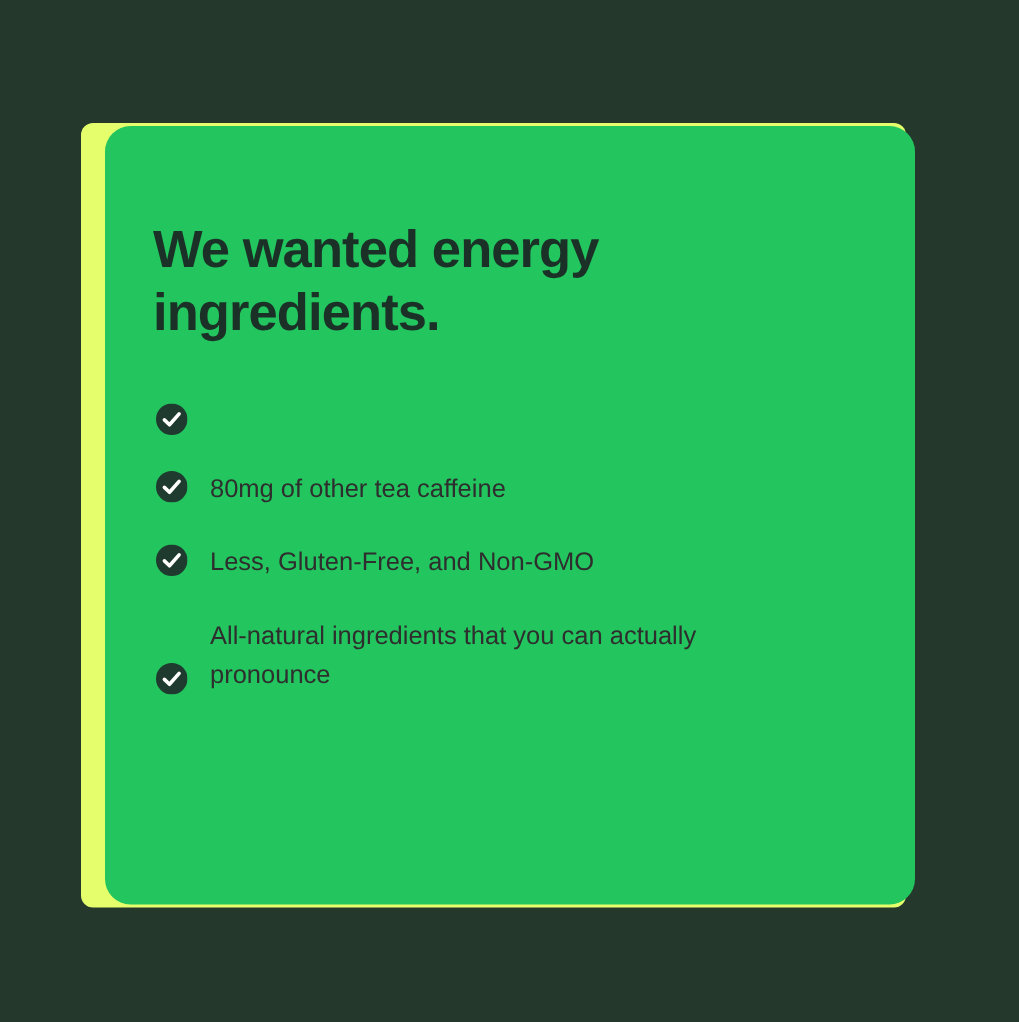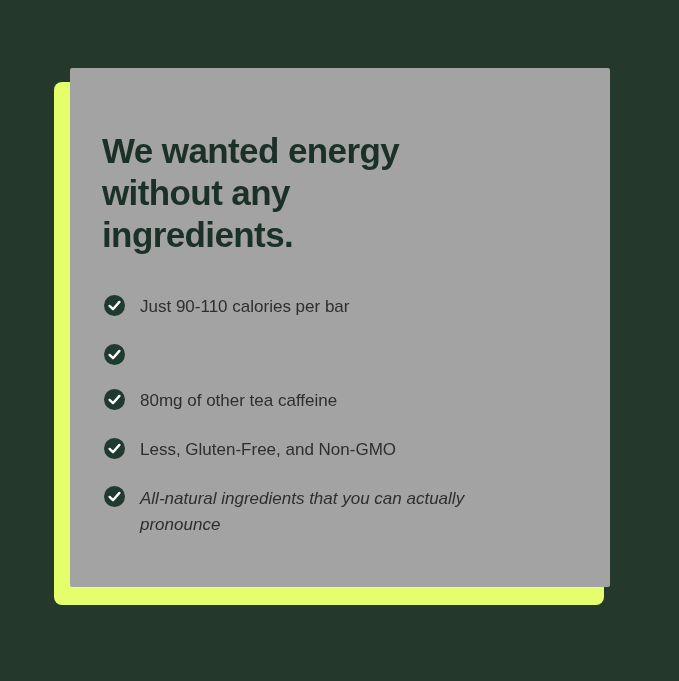--- a/index.html
+++ b/index.html
@@ -32,25 +32,25 @@
     width: 550px;
     height: 523px;
     background: #e4ff6b;
     border-radius: 8px;
   }
 
   
   #card {
     position: absolute;
     left: 16px;
-    top: 0px;
+    top: 16px;
     width: 540px;
     height: 519px;
-    background: #a3a3a3;
-    border-radius: 2px;
+    background: #22c55e;
+    border-radius: 17px;
     box-sizing: border-box;
     padding: 62px 40px 0 32px;
   }
 
   #headline {
     margin: 0;
     font-size: 35px;
     font-weight: bold;
     line-height: 42px;
     letter-spacing: -0.6px;
@@ -65,22 +65,21 @@
     margin: 0;
     padding: 0 0 0 2px;
     margin-top: 38px;
   }
   .benefit-item {
     display: flex;
     align-items: flex-start;
     margin-bottom: 23px;
   }
   .benefit-item.is-multiline {
-    align-items: flex-start;
-    font-style: italic;
+    align-items: flex-end;
   }
   .check-icon {
     flex: 0 0 auto;
     width: 21px;
     height: 21px;
     margin-right: 15px;
     margin-top: 1px;
     display: block;
   }
   .benefit-item.is-multiline .check-icon {
@@ -97,35 +96,25 @@
 <body>
 
 <div id="card-stack">
 
   <div id="accent-layer"></div>
 
   <div id="card">
 
     <h1 id="headline">
       <span class="hl-line">We wanted energy</span>
-      <span class="hl-line">without any</span>
       <span class="hl-line">ingredients.</span>
     </h1>
 
     <ul id="benefits-list">
 
-      <li class="benefit-item">
-        <span class="check-icon">
-          <svg viewBox="0 0 21 21" width="21" height="21" xmlns="http://www.w3.org/2000/svg">
-            <circle cx="10.5" cy="10.5" r="10.5" fill="#1F3A2E"></circle>
-            <path d="M5.6 10.9 L9.0 14.2 L15.4 6.9" fill="none" stroke="#FFFFFF" stroke-width="2.4" stroke-linecap="round" stroke-linejoin="round"></path>
-          </svg>
-        </span>
-        <span class="benefit-text">Just 90-110 calories per bar</span>
-      </li>
 
       <li class="benefit-item">
         <span class="check-icon">
           <svg viewBox="0 0 21 21" width="21" height="21" xmlns="http://www.w3.org/2000/svg">
             <circle cx="10.5" cy="10.5" r="10.5" fill="#1F3A2E"></circle>
             <path d="M5.6 10.9 L9.0 14.2 L15.4 6.9" fill="none" stroke="#FFFFFF" stroke-width="2.4" stroke-linecap="round" stroke-linejoin="round"></path>
           </svg>
         </span>
       </li>
 

